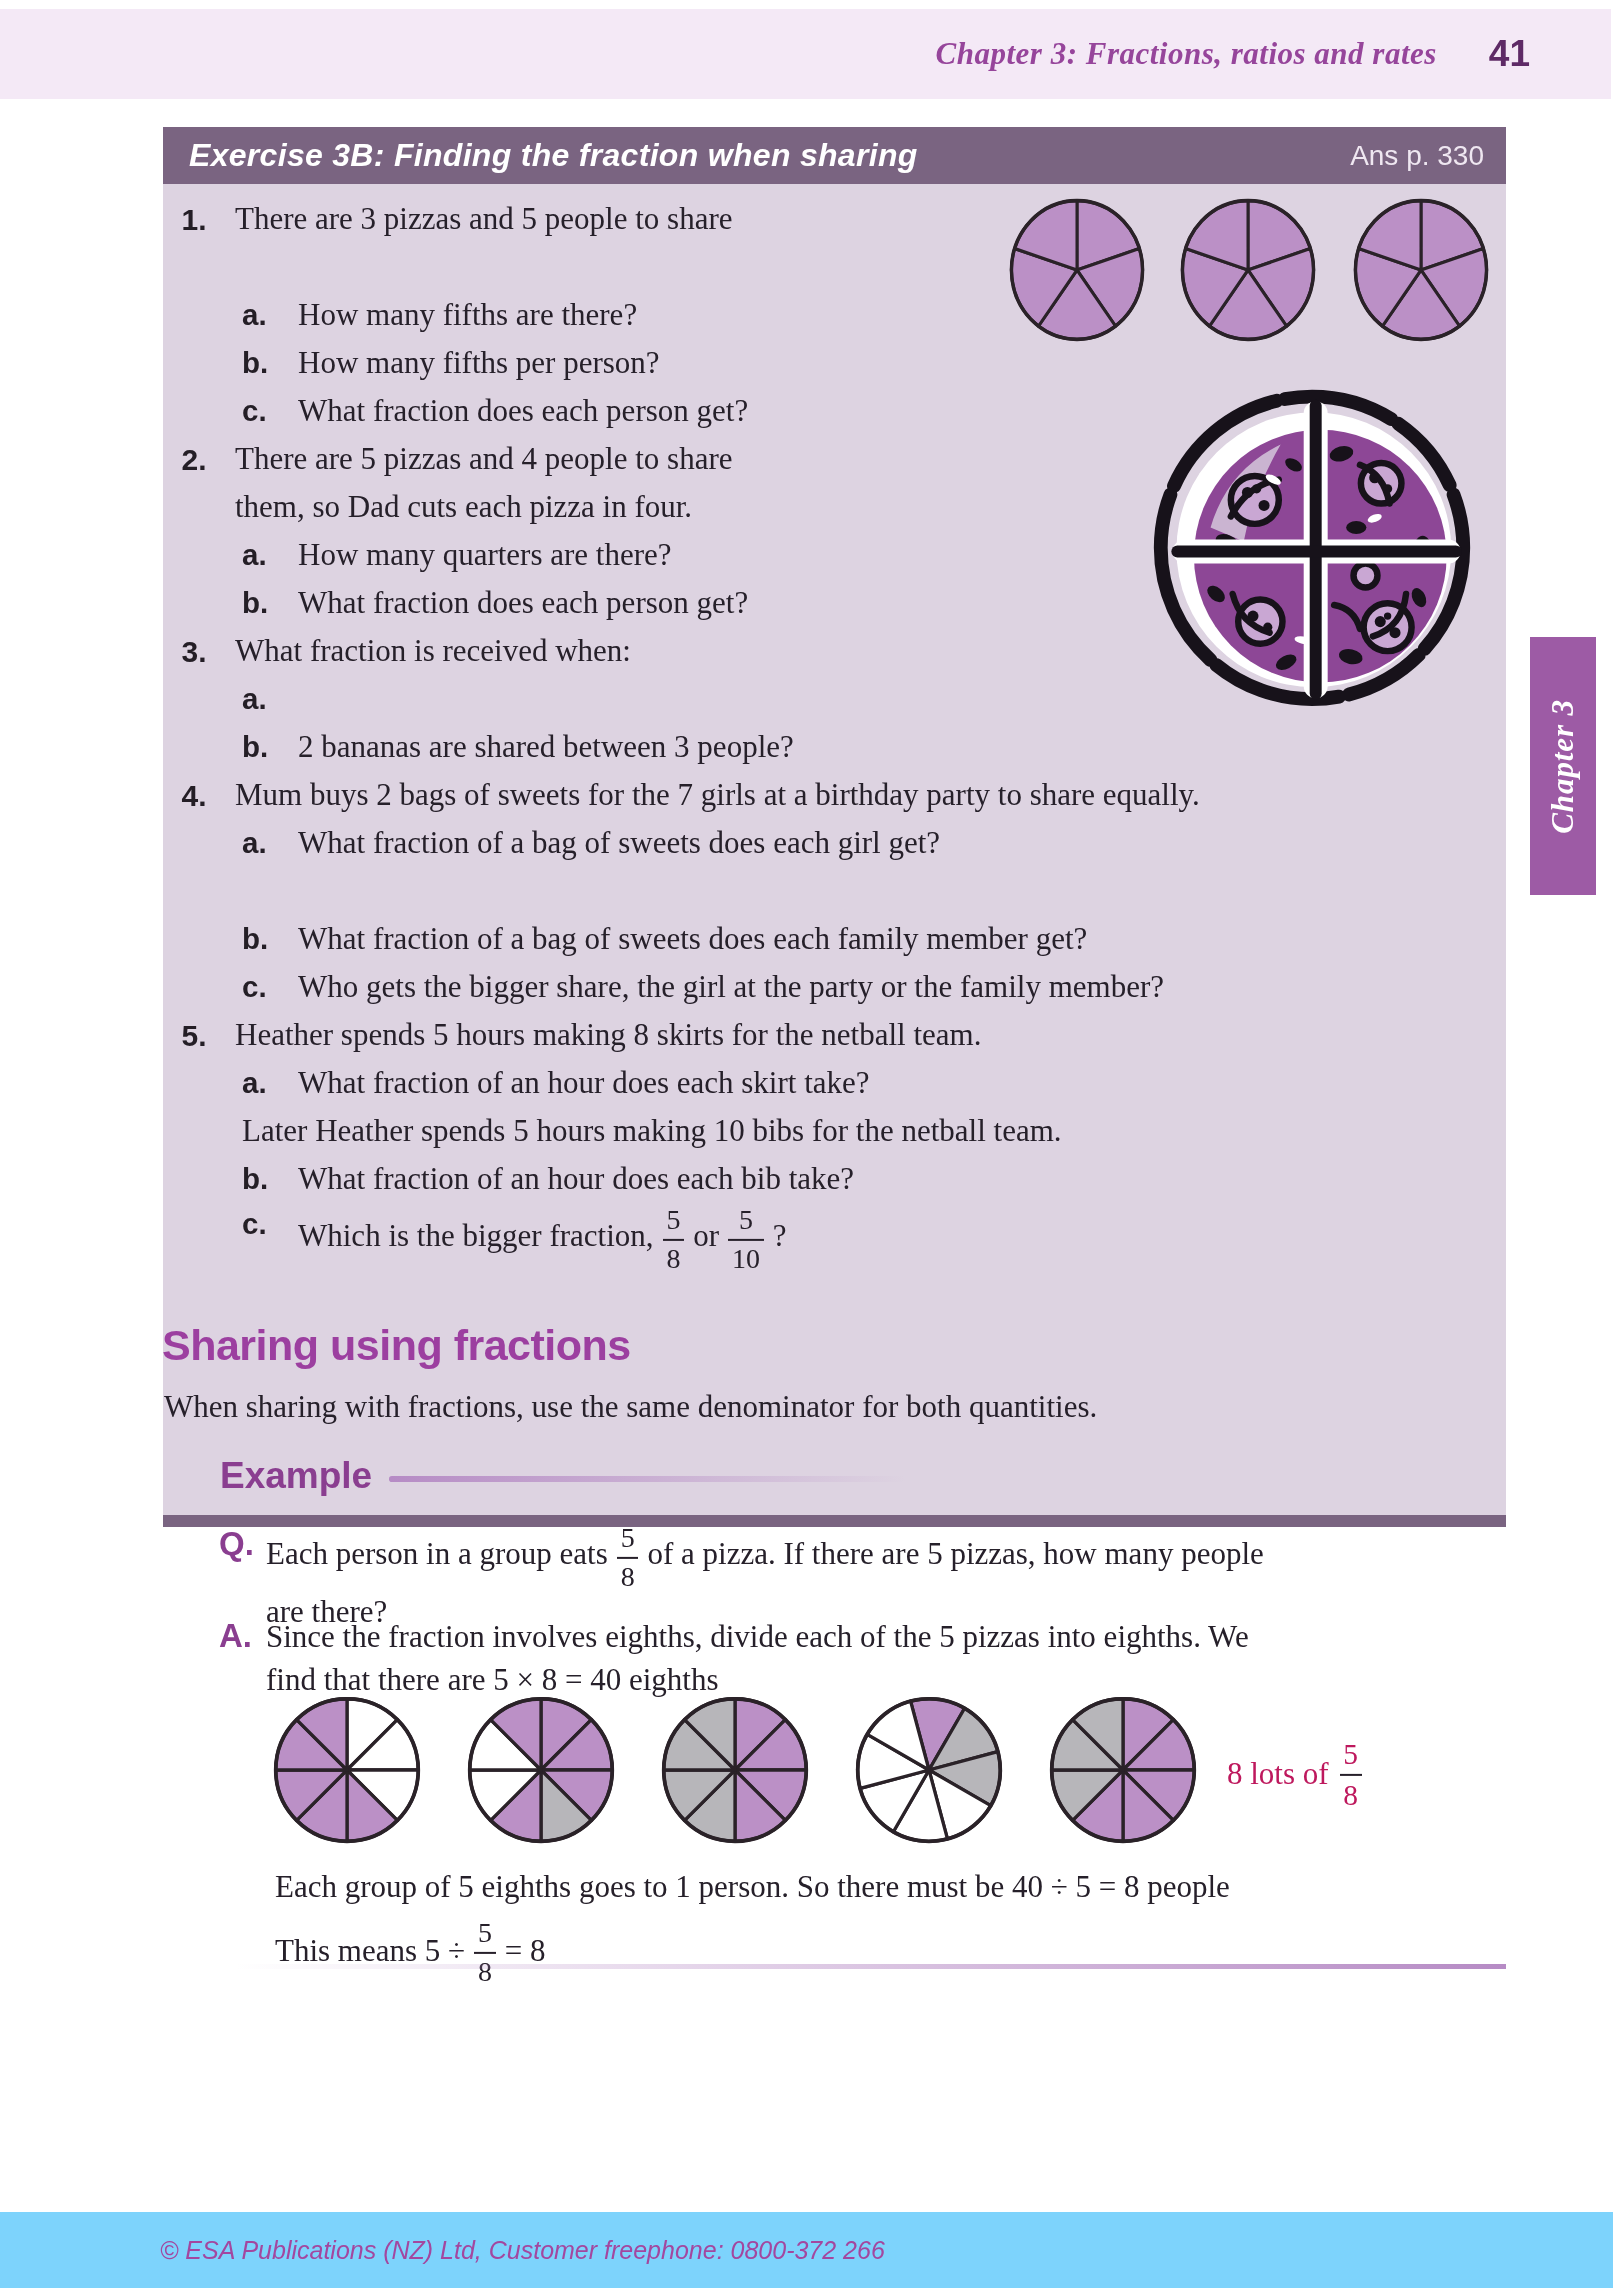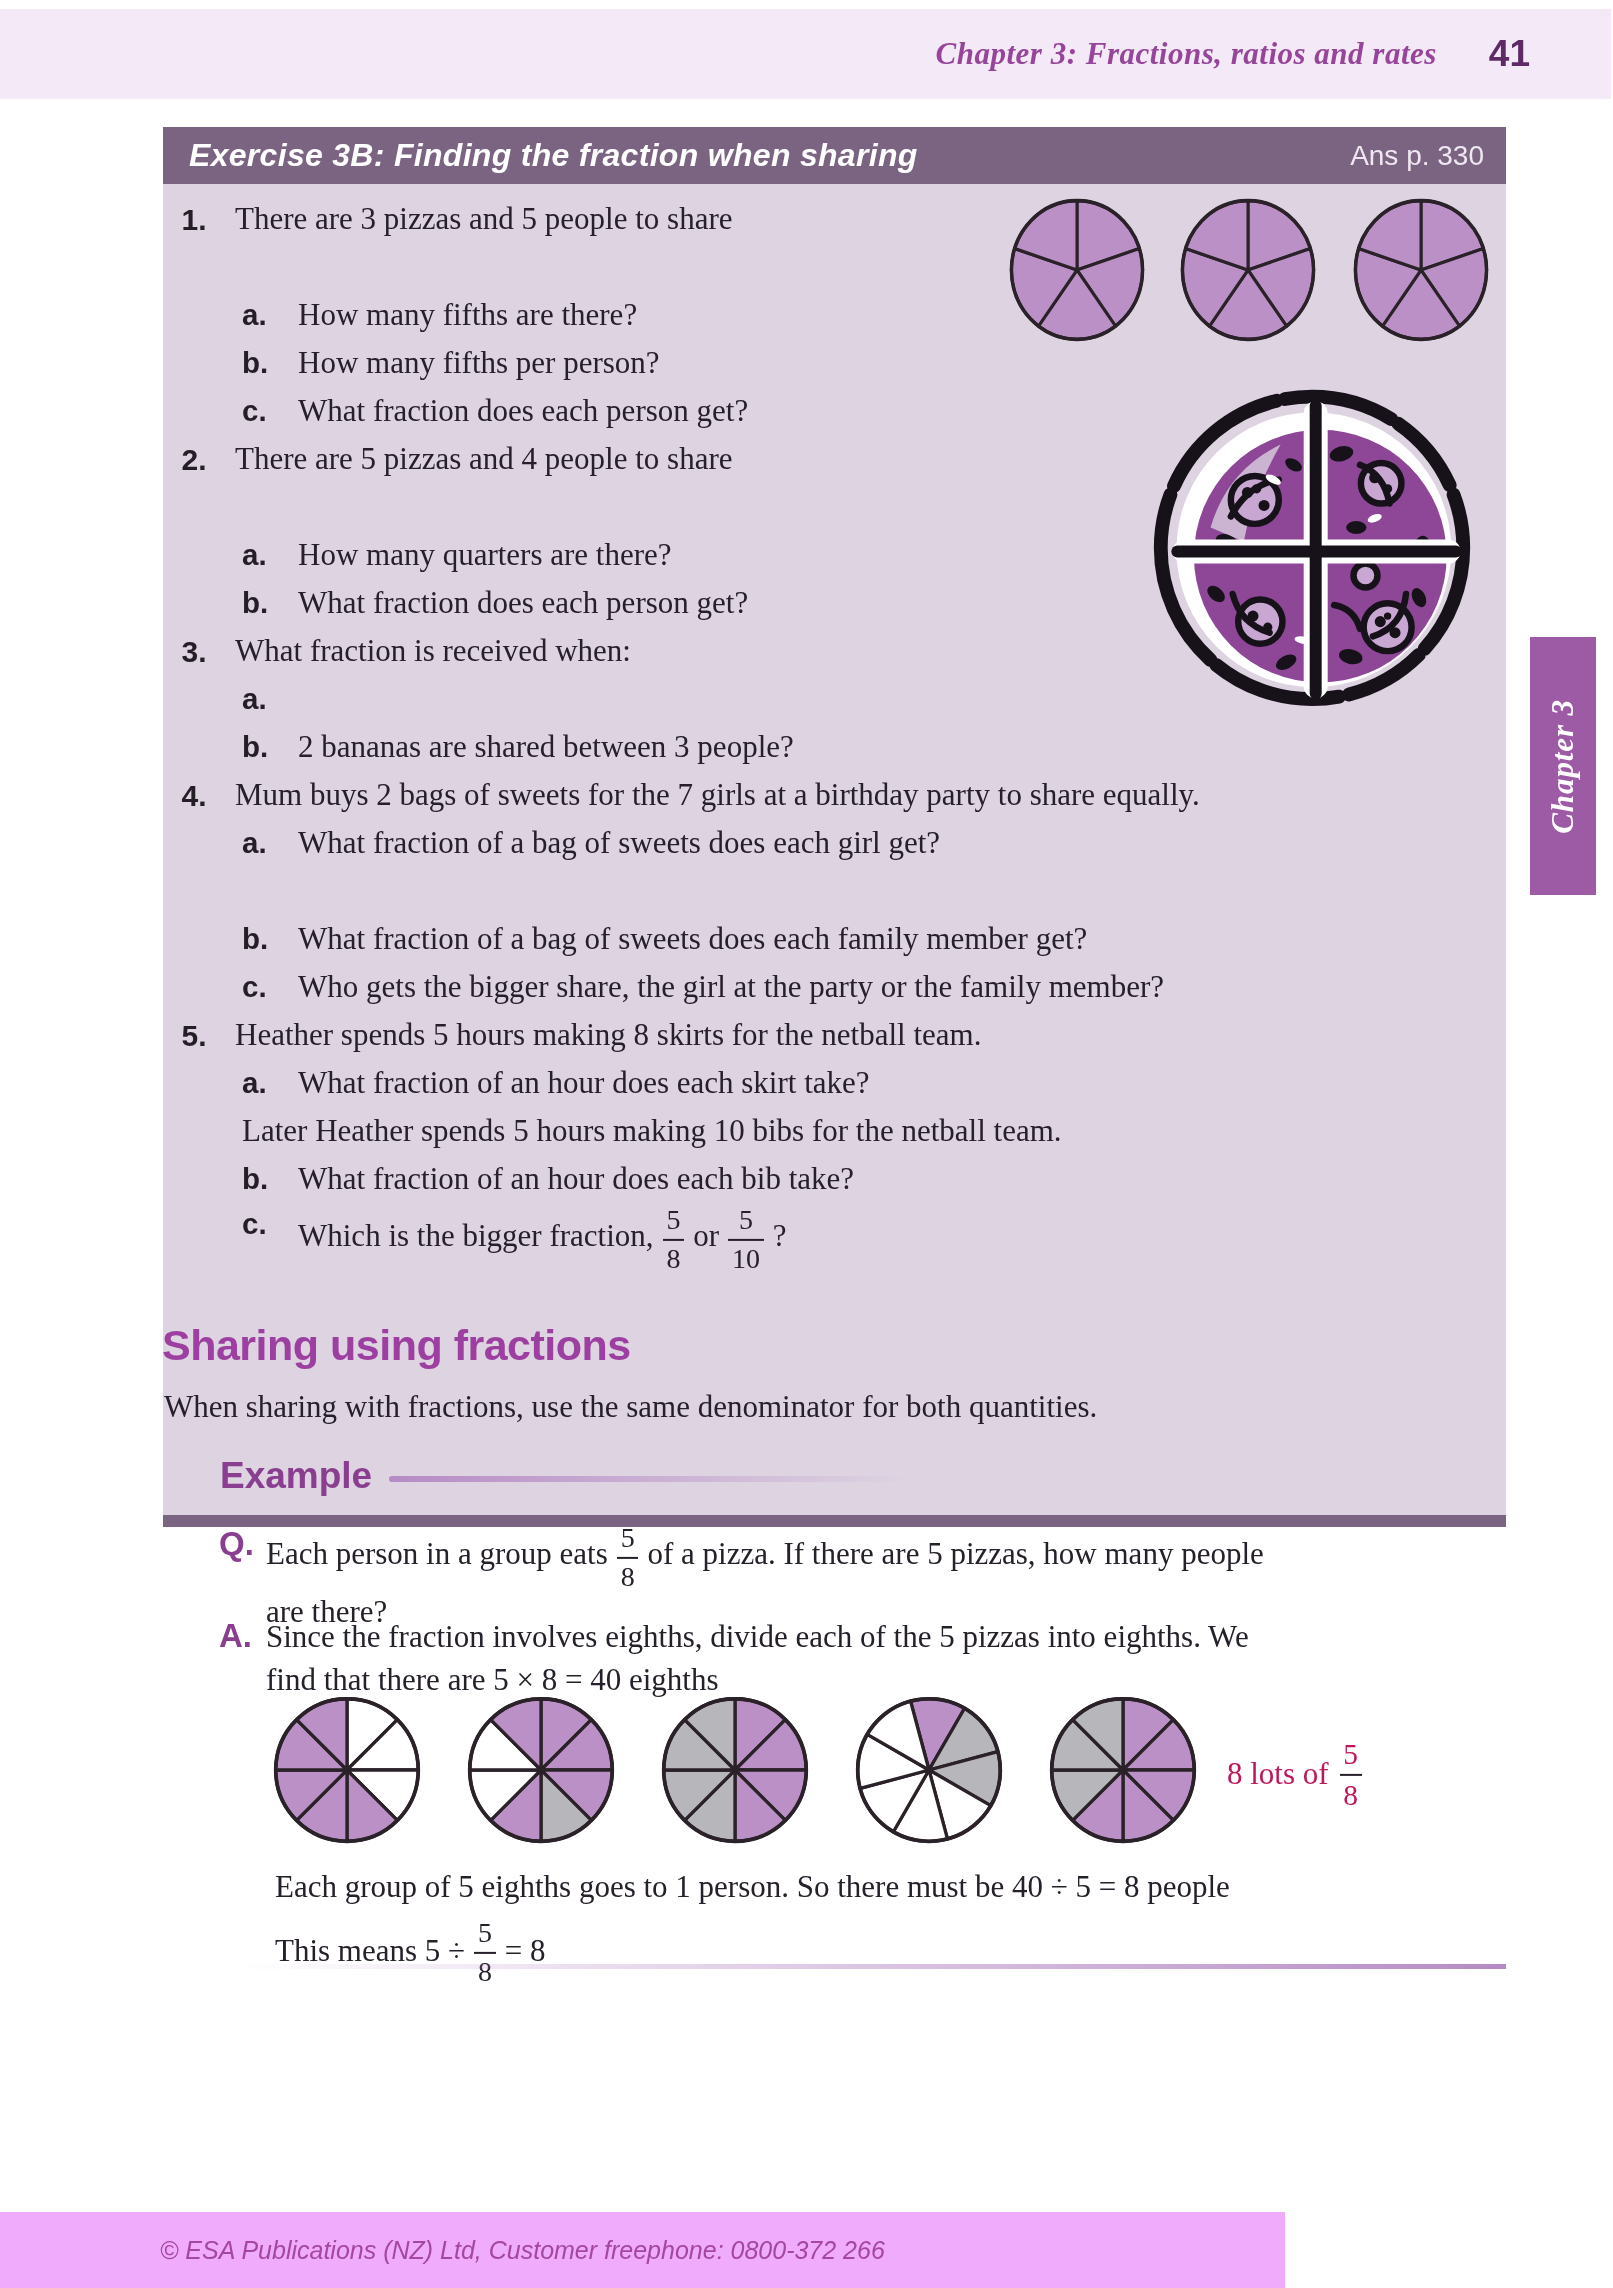--- a/index.html
+++ b/index.html
@@ -57,21 +57,21 @@
   .lots .frac{margin-left:11px;}
   .concl{position:absolute;left:275px;font:31px/1.3 "Liberation Serif",serif;color:#26202a;white-space:nowrap;}
 
   
   .side-tab{position:absolute;left:1530px;top:637px;width:66px;height:258px;background:#9d5ba5;
             display:flex;align-items:center;justify-content:center;}
   .side-tab span{writing-mode:vertical-rl;transform:rotate(180deg);
             font:bold italic 31px "Liberation Serif",serif;color:#ffffff;letter-spacing:0.9px;}
 
   
-  .footer-band{position:absolute;left:0;top:2212px;width:1285px;height:77px;background:#f0abfc;
+  .footer-band{position:absolute;left:0;top:2212px;width:1613px;height:77px;background:#7dd3fc;
             display:flex;align-items:center;}
   .footer-text{margin-left:160px;font:italic 25px "Liberation Sans",sans-serif;color:#a3479f;}
 </style>
 </head>
 <body>
 
 <div class="top-band">
   <span class="chap-title">Chapter 3: Fractions, ratios and rates</span>
   <span class="page-num">41</span>
 </div>
@@ -95,20 +95,23 @@
       <span class="t-sub">How many fifths per person?</span>
     </div>
   <div class="ln" style="top:265px">
       <span class="qletter">c.</span>
       <span class="t-sub">What fraction does each person get?</span>
     </div>
 
   <div class="ln" style="top:313px">
       <span class="qnum">2.</span>
       <span class="t-main">There are 5 pizzas and 4 people to share</span>
+    </div>
+  <div class="ln" style="top:361px">
+      <span class="t-main">them, so Dad cuts each pizza in four.</span>
     </div>
   <div class="ln" style="top:409px">
       <span class="qletter">a.</span>
       <span class="t-sub">How many quarters are there?</span>
     </div>
   <div class="ln" style="top:457px">
       <span class="qletter">b.</span>
       <span class="t-sub">What fraction does each person get?</span>
     </div>
 

